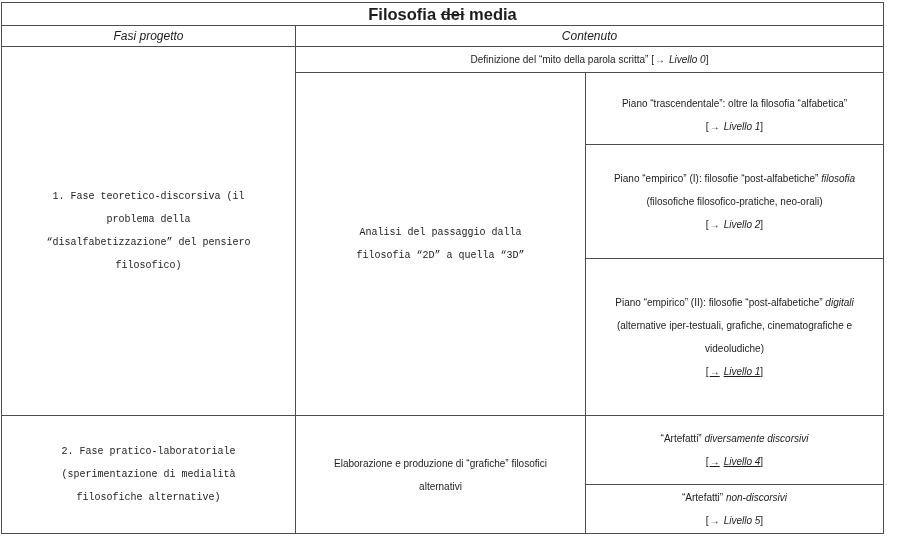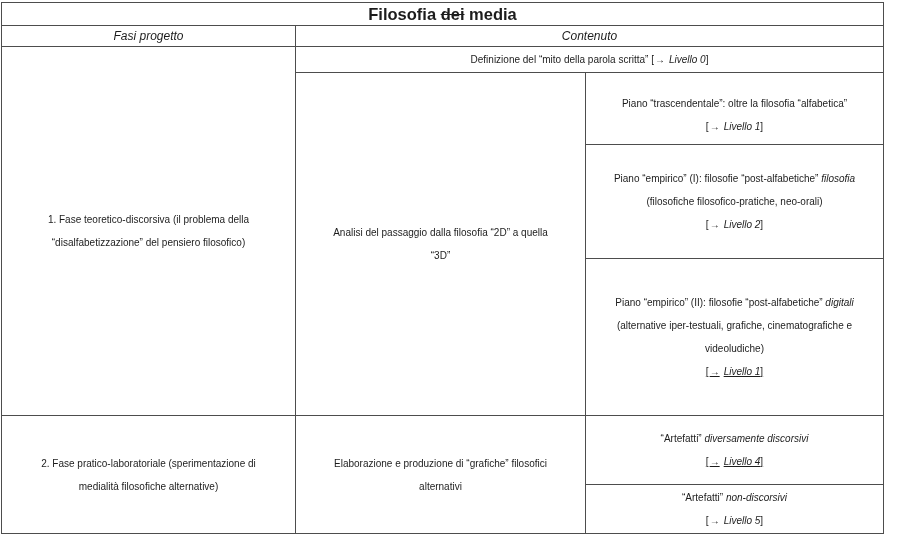--- a/index.html
+++ b/index.html
@@ -38,21 +38,21 @@
     height: 18px;
     line-height: 18px;
   }
   .struck { text-decoration: line-through; }
   .em { font-style: italic; }
   .lvl-label { font-style: italic; }
   .arrow { margin: 0 4px 0 1px; font-style: normal; }
   .level { display: block; }
   .iw { display: inline-block; }
   .mw200 { max-width: 200px; }
-  .mw215 { max-width: 215px; }
+  .mw215 { max-width: 215px; font-family: Liberation Mono, monospace; }
   .mw245 { max-width: 245px; }
   .mw250 { max-width: 250px; margin-top: 12px; }
   .mw255 { max-width: 255px; }
   .h-def { height: 20px; }
   .h-l1 { height: 69px; }
   .h-l2 { height: 111px; }
   .h-l3 { height: 154px; text-decoration: underline; }
   .h-l4 { height: 66px; text-decoration: underline; }
   .h-l5 { height: 43px; }
 </style>

